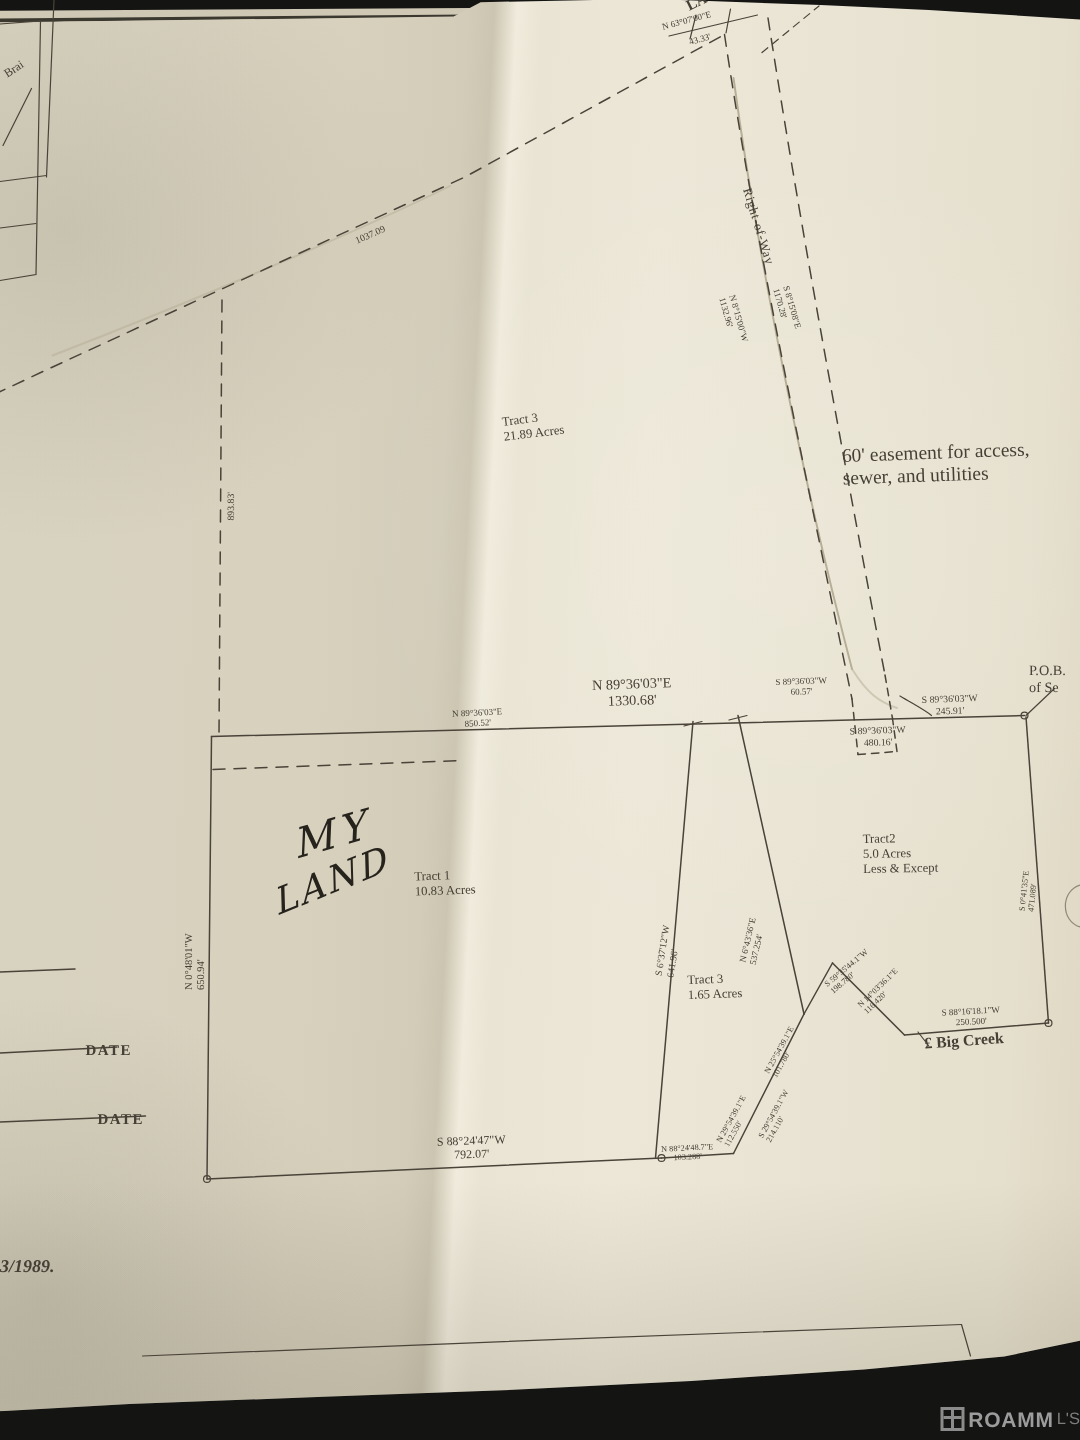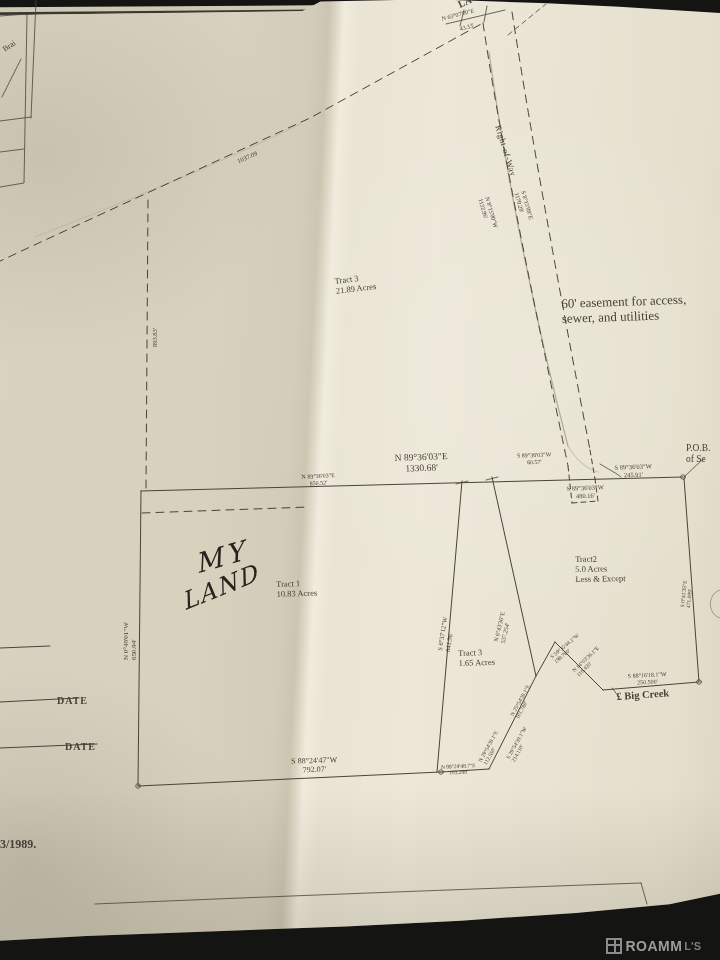--- a/index.html
+++ b/index.html
@@ -40,34 +40,34 @@
   .dashed{stroke-dasharray:8 6;}
   .dashed-s{stroke-dasharray:5 4;}
   .pencil{stroke:#b7ae97;fill:none;stroke-width:1.3;stroke-linecap:round;}
   .faint{opacity:.55;}
   .lbl{
     position:absolute;white-space:pre;color:#453f35;
     font-family:"Liberation Serif","DejaVu Serif",serif;
     line-height:1.18;transform-origin:left top;
   }
   .hand{font-family:"DejaVu Serif",serif;font-style:italic;font-weight:400;color:#26231d;line-height:1;}
-  .ital{}
+  .ital{font-style:italic;}
   .watermark{
-    position:absolute;right:19px;bottom:6px;display:flex;align-items:center;gap:3px;
+    position:absolute;right:0;bottom:6px;display:flex;align-items:center;gap:3px;
     font-family:"Liberation Sans","DejaVu Sans",sans-serif;
     justify-content:space-between;
   }
   .wm-icon{
     width:12px;height:12px;border:2px solid #8b8b8b;display:inline-block;
     background:
       linear-gradient(#8b8b8b,#8b8b8b) 55% 0/2px 100% no-repeat,
       linear-gradient(#8b8b8b,#8b8b8b) 0 40%/100% 2px no-repeat;
   }
   .wm-brand{font-weight:700;font-size:14px;color:#9c9c9c;letter-spacing:.5px;}
-  .wm-suffix{font-weight:700;font-size:11px;color:#7d7d7d;margin-left:-1px;}
+  .wm-suffix{font-weight:400;font-size:11px;color:#7d7d7d;margin-left:-1px;}
 </style>
 </head>
 <body>
 
 <div class="stage">
 
   <div class="back-sheet"></div>
   <div class="seam"></div>
   <div class="paper"></div>
 

